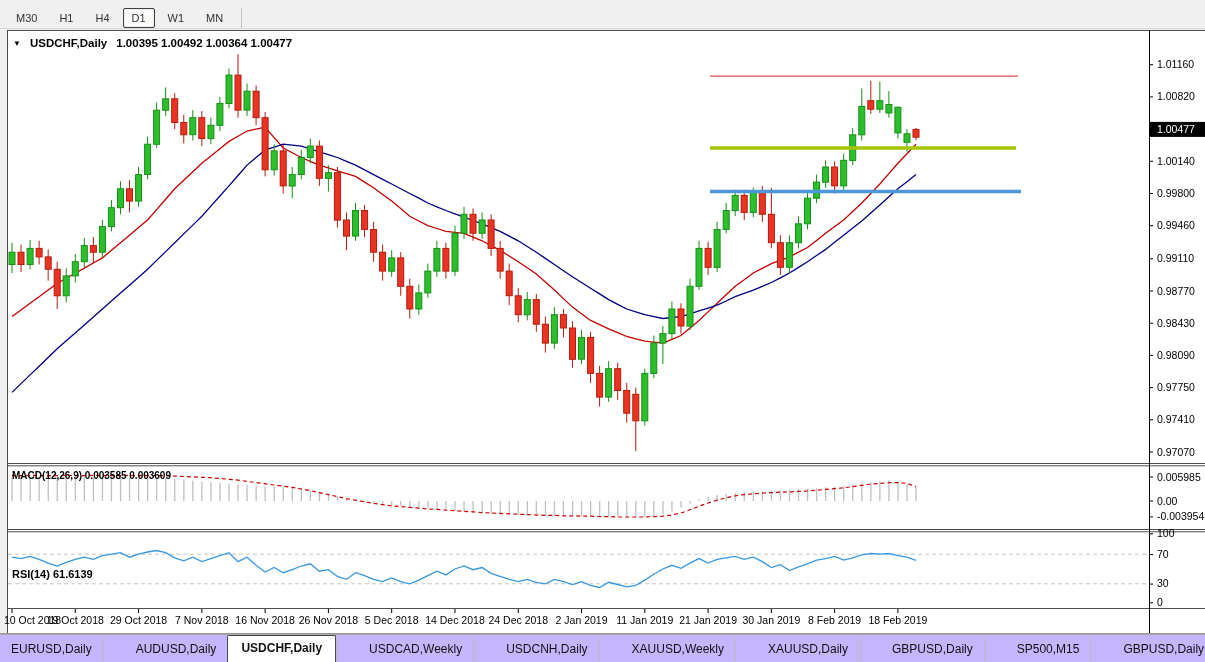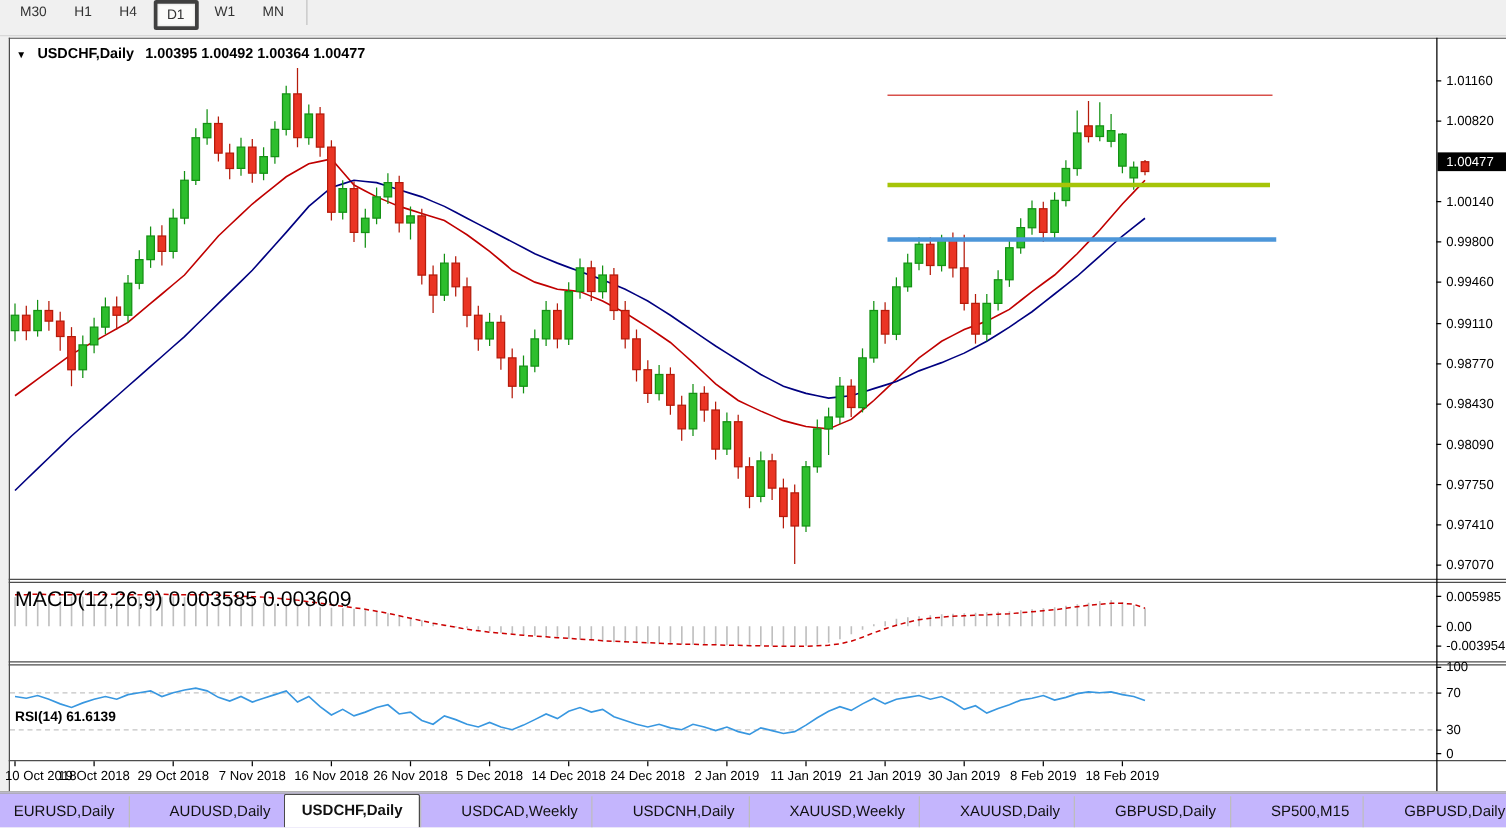--- a/index.html
+++ b/index.html
@@ -1,27 +1,27 @@
 <!DOCTYPE html>
 <html><head>
 <meta charset="utf-8">
 <style>
   html,body{margin:0;padding:0;overflow:hidden;}
   body{width:1205px;height:662px;background:#f0f0f0;position:relative;
        font-family:"Liberation Sans",sans-serif;-webkit-font-smoothing:antialiased;}
   #toolbar{position:absolute;top:0;left:0;width:100%;height:29px;background:#f0f0f0;
-           border-bottom:1px solid #d8d8d8;display:flex;align-items:flex-start;padding-left:5px;box-sizing:border-box;}
+           border-bottom:1px solid #d8d8d8;display:flex;align-items:flex-end;padding-left:5px;box-sizing:border-box;}
   .tf-btn{font-size:11px;color:#333;padding:3px 8px;margin:0 2px;border:1px solid transparent;border-radius:2px;cursor:default;}
-  .tf-btn.active{background:#fbfbfa;border:3px solid #404040;box-shadow:inset 0 0 2px #cfcfcf;}
+  .tf-btn.active{background:#fbfbfa;border:1px solid #404040;box-shadow:inset 0 0 2px #cfcfcf;}
   .toolbar-sep{width:1px;height:20px;background:#c2c2c2;margin:0 7px;}
   #chart-svg{position:absolute;top:30px;left:0;}
   #title-overlay{position:absolute;left:13px;top:37px;font-size:11.5px;font-weight:600;color:#000;
                  display:flex;align-items:center;gap:9px;white-space:nowrap;}
   #title-overlay .dd{font-size:8px;position:relative;top:0px;}
-  #macd-label{position:absolute;left:12px;top:470px;font-size:17px;font-weight:400;color:#000;white-space:nowrap;}
+  #macd-label{position:absolute;left:12px;top:470px;font-size:10px;font-weight:700;color:#000;white-space:nowrap;}
   #rsi-label{position:absolute;left:12px;top:568px;font-size:11px;font-weight:600;color:#000;white-space:nowrap;}
   #tabbar{position:absolute;left:0;top:634px;width:100%;height:28px;background:#c4b5fd;
           border-top:1px solid #a8a8a8;display:flex;align-items:flex-end;box-sizing:border-box;}
   .tab{font-size:12px;color:#111;padding:5px 11px 6px;white-space:nowrap;cursor:default;}
   .tab.sep{border-left:1px solid #bdbdbd;padding-left:32px;}
   .tab.active{background:#fff;border:1px solid #4a4a4a;border-bottom:none;font-weight:700;
               padding:5px 13px 7px;border-radius:2px 2px 0 0;}
   .tab-arrows{margin-left:auto;display:flex;gap:3px;padding:0 8px 6px 4px;align-items:center;}
   .tab-arrow{font-size:9px;color:#333;border:1px solid #aeaeae;background:#f4f4f4;
              width:16px;height:14px;line-height:14px;text-align:center;cursor:default;}

